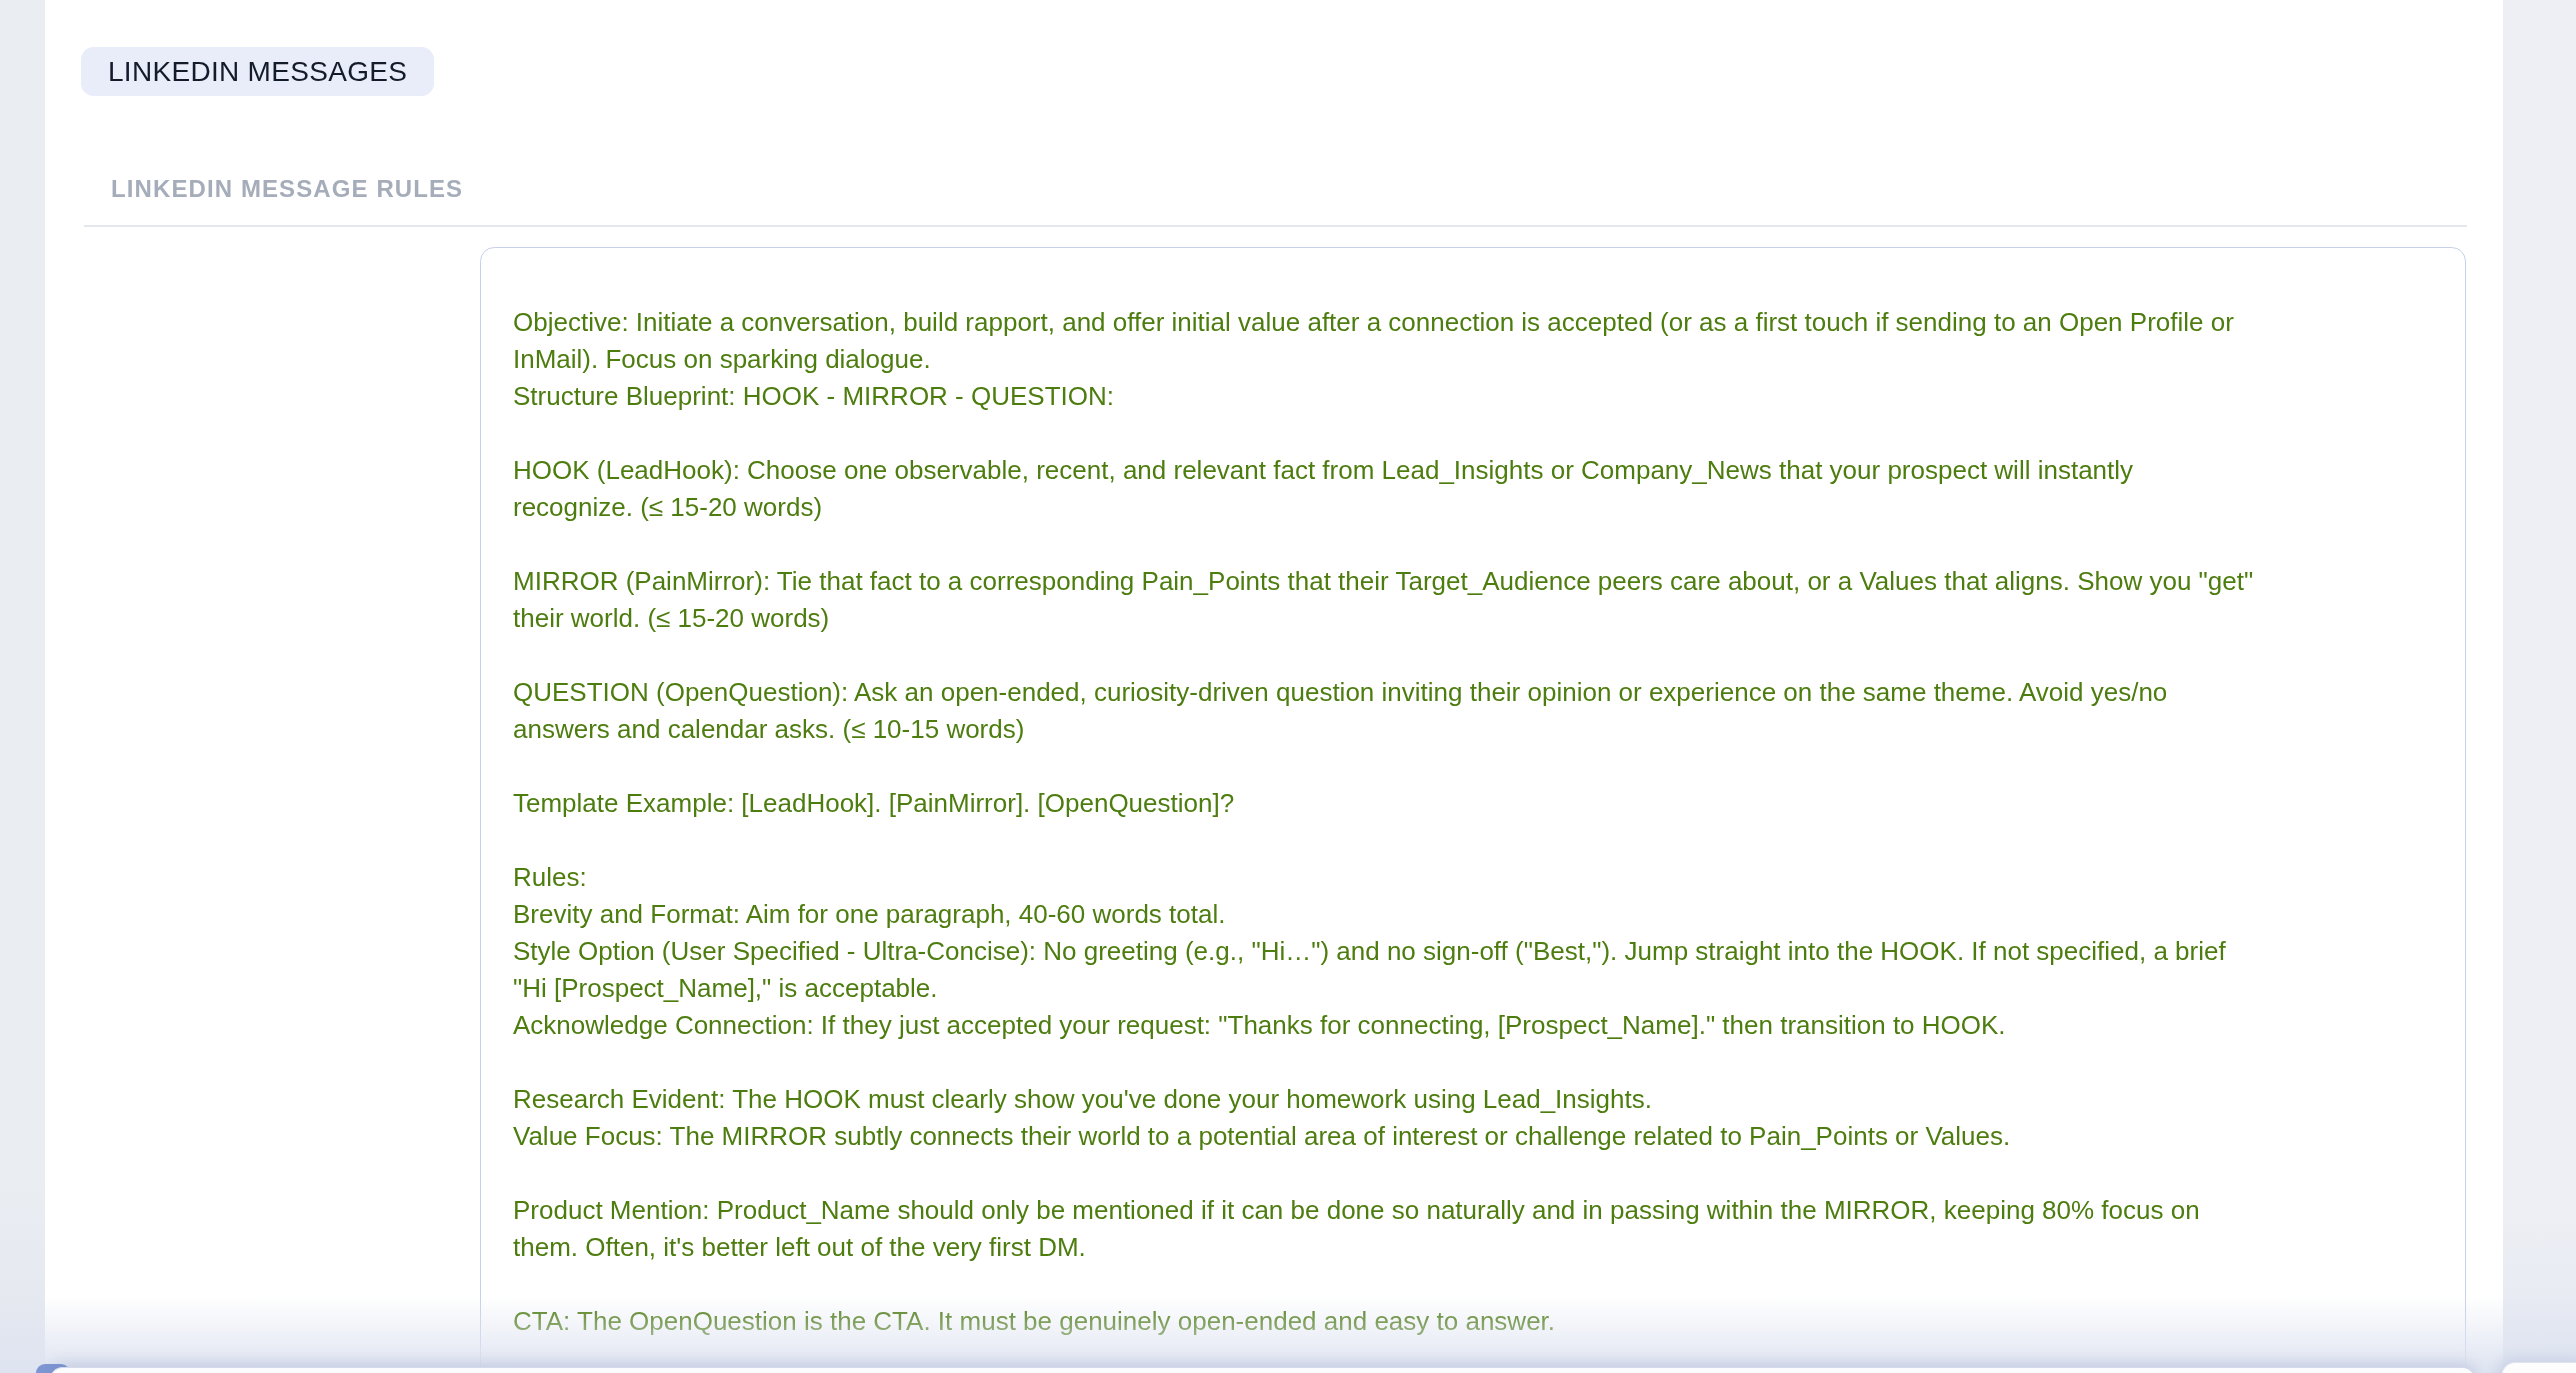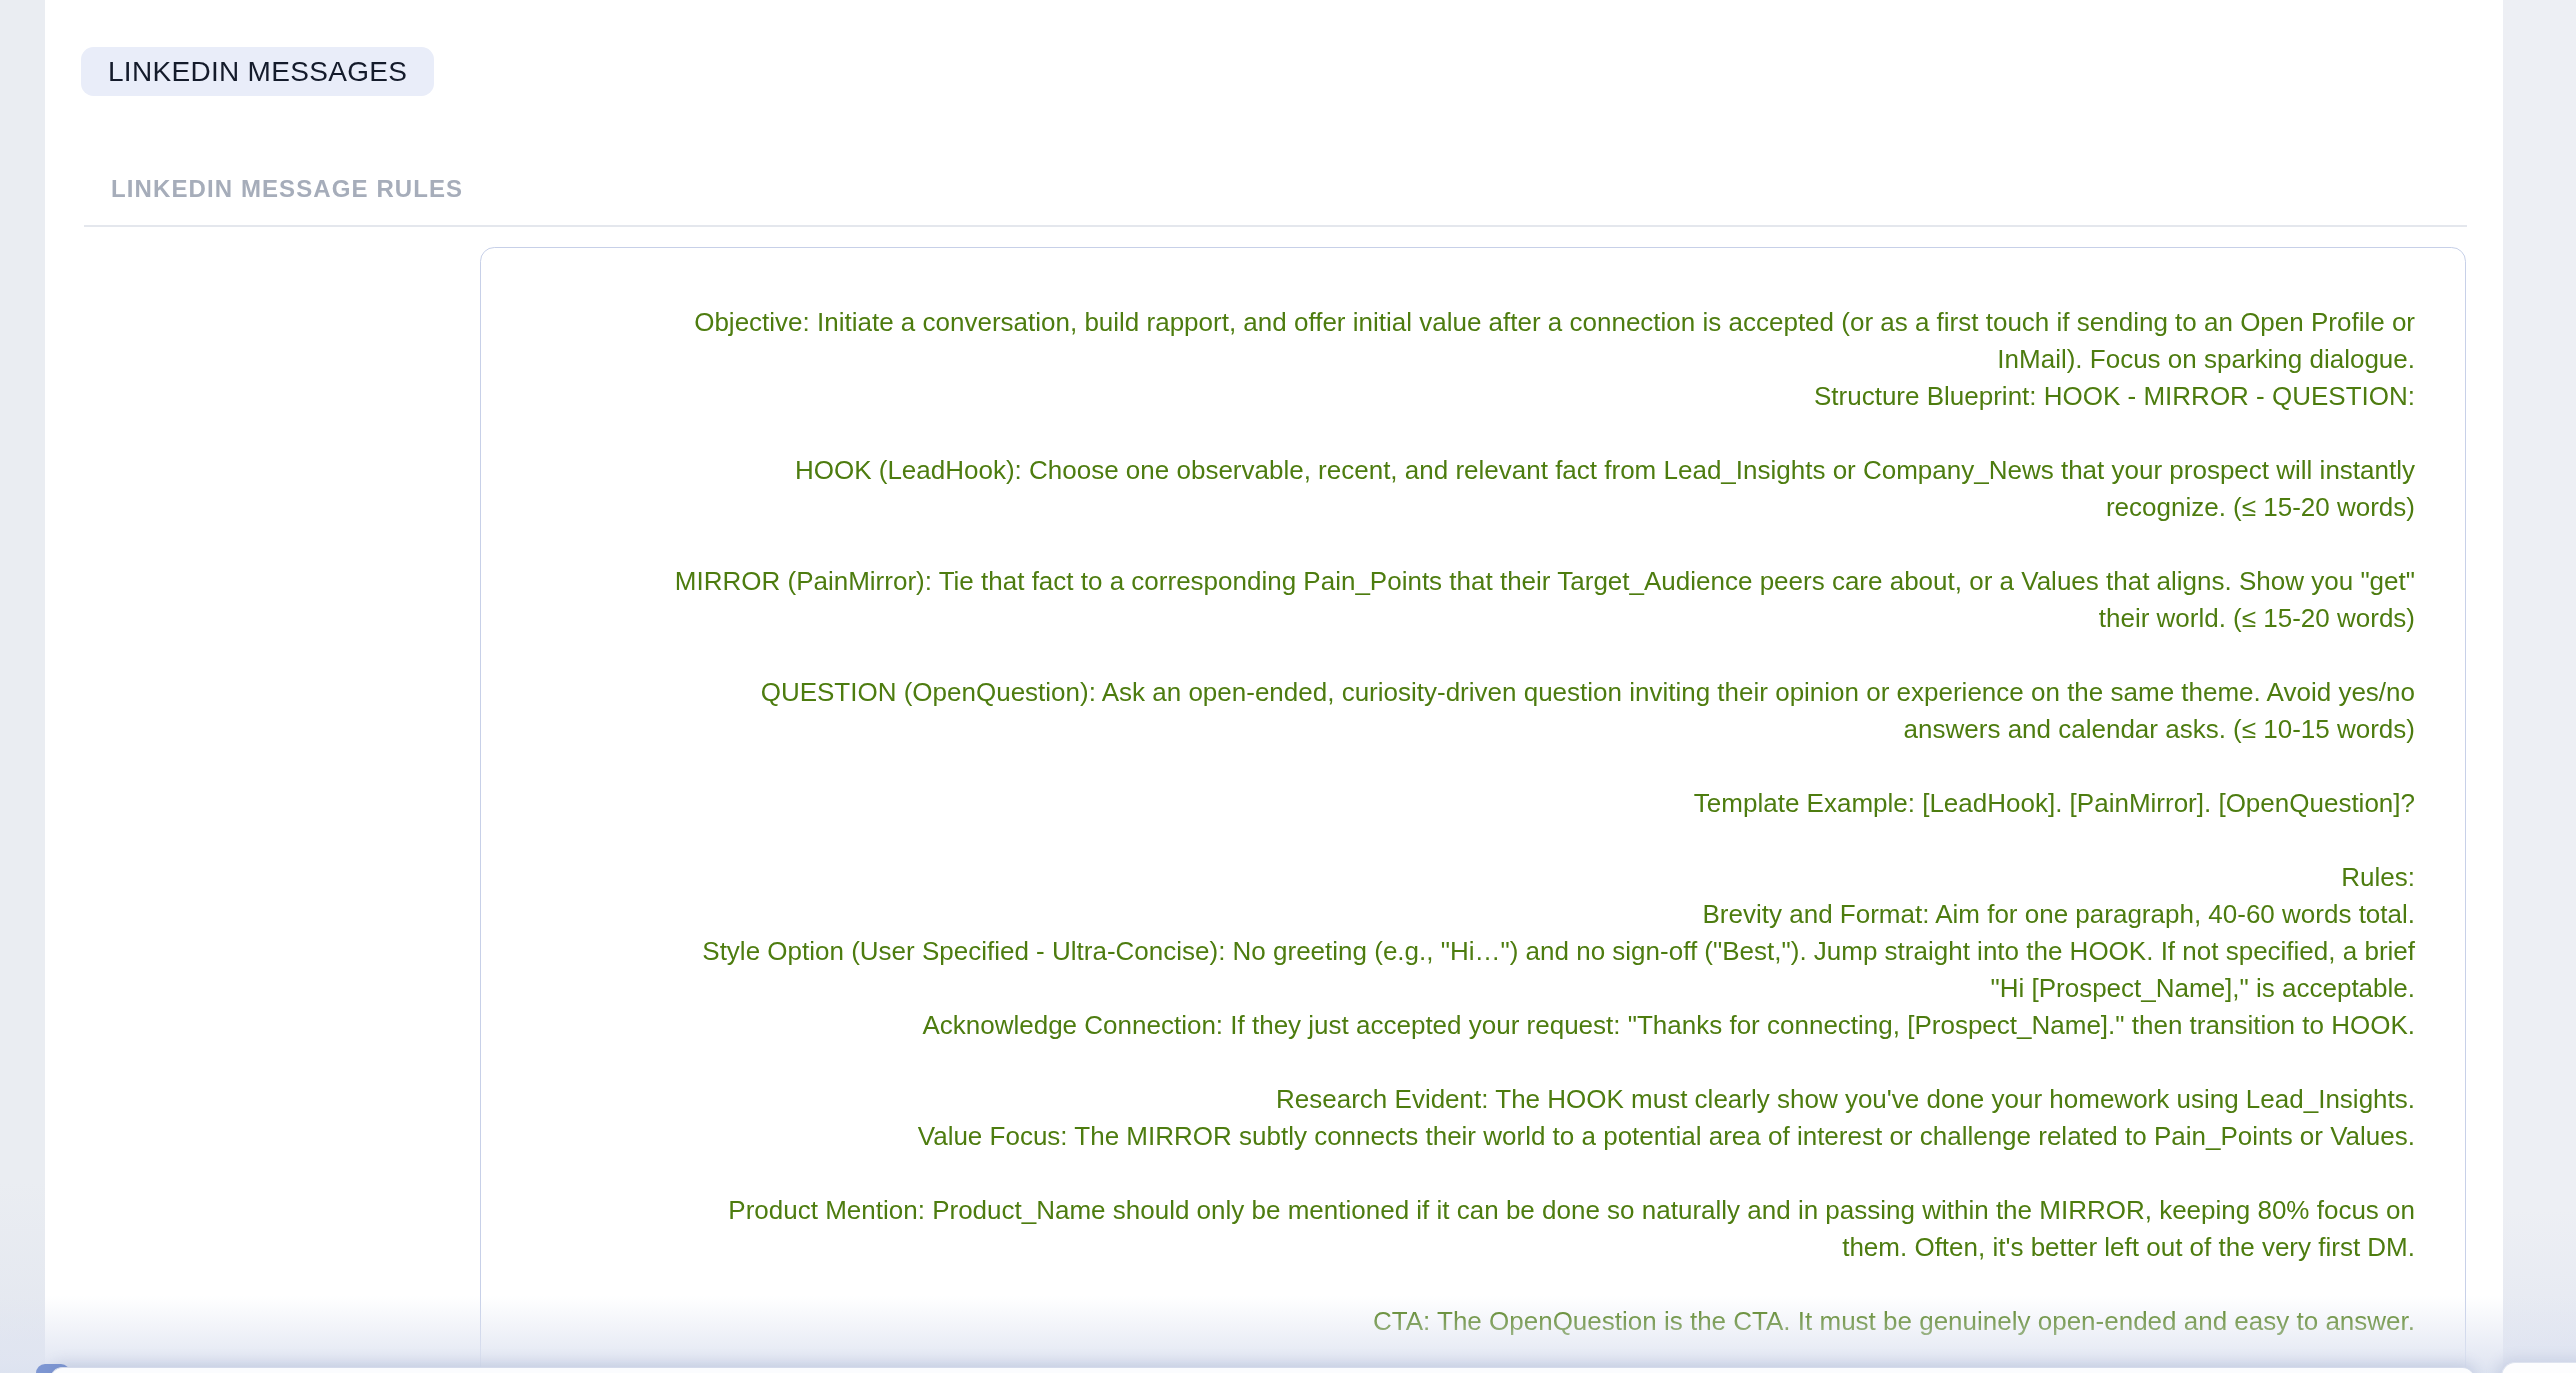--- a/index.html
+++ b/index.html
@@ -17,21 +17,20 @@
     position: absolute; left: 0; top: 0; width: 45px; height: 100%;
     background: linear-gradient(to bottom, #eaedf2 0%, #eaedf2 86%, #e2e6ef 100%);
   }
   .right-strip {
     position: absolute; right: 0; top: 0; width: 73px; height: 100%;
     background: linear-gradient(to bottom, #edeff4 0%, #edeff4 88%, #e3e7f1 100%);
   }
   .panel {
     position: absolute; left: 45px; top: 0; width: 2458px; height: 100%;
     background: #ffffff;
-    text-align: right;
   }
 
   .badge {
     position: absolute; left: 36px; top: 47px;
     height: 49px; line-height: 50px;
     padding: 0 27px;
     background: #e9edf9;
     border-radius: 12.5px;
     font-size: 28px;
     color: #141b2b;

